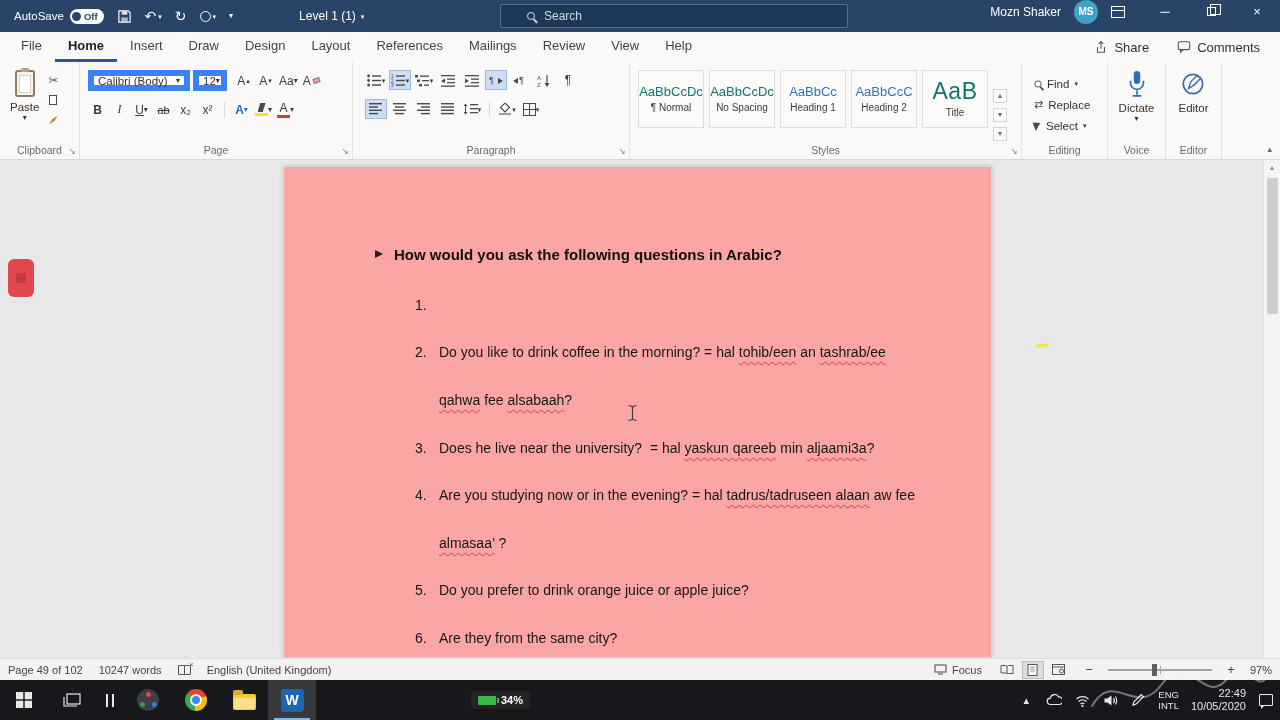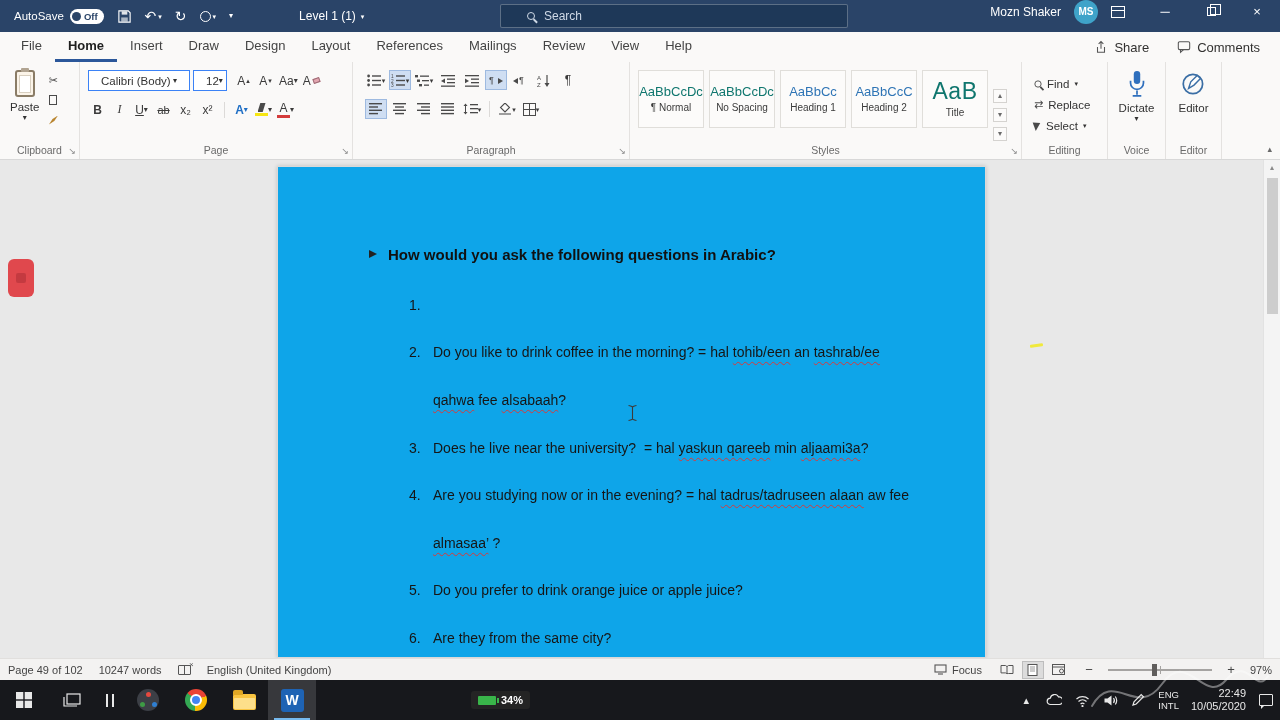--- a/index.html
+++ b/index.html
@@ -53,21 +53,21 @@
   .clip-minis{display:flex;flex-direction:column;gap:6px;padding-top:3px}
   .mini{width:16px;height:14px;display:flex;align-items:center;justify-content:center;font-size:11px;color:#4a4a4a}
   .copy-ic{width:8px;height:10px;border:1px solid #4a4a4a;position:relative;display:inline-block;background:#faf9f8}
   .copy-ic::before{content:"";position:absolute;top:-3px;left:2px;width:8px;height:10px;border:1px solid #4a4a4a;background:#faf9f8;z-index:-1}
   .brush-ic{width:9px;height:9px;background:#b9852f;clip-path:polygon(0 100%,40% 40%,100% 0,60% 60%);display:inline-block}
 
   
   .g-font{width:273px;padding-left:8px}
   .frow1,.frow2{display:flex;align-items:center;gap:3px}
   .frow2{margin-top:9px}
-  .combo{display:inline-flex;align-items:center;justify-content:space-between;background:#fff;border:1px solid #3b82f6;height:21px;padding:0 12px;font-size:11.5px;color:#333}
+  .combo{display:inline-flex;align-items:center;justify-content:space-between;background:#fff;border:6px solid #3b82f6;height:21px;padding:0 4px;font-size:11.5px;color:#333}
   .combo.family{width:102px}
   .combo.size{width:34px;margin-right:4px}
   .fbtn{display:inline-flex;align-items:center;justify-content:center;min-width:19px;height:19px;font-size:12px;color:#3b3b3b;padding:0 1px}
   .fbtn.b{font-weight:800}
   .fbtn.i{font-style:italic;font-family:"Liberation Serif",serif}
   .u-letter{text-decoration:underline}
   .fbtn.strike{text-decoration:line-through;font-size:11px}
   .fbtn.effects{color:#1f6fc5;font-weight:700}
   .supchev{font-size:7px;vertical-align:super;margin-left:1px}
   .eraser{width:7px;height:5px;background:#e3a6b0;border:1px solid #9c6b75;display:inline-block;margin-left:2px;transform:rotate(-20deg)}
@@ -103,21 +103,21 @@
   .lens.dark{color:#4a4a4a;transform:scale(.9)}
   .pointer-ic{width:0;height:0;border-left:7px solid #4a4a4a;border-top:3px solid transparent;border-bottom:6px solid transparent;transform:rotate(-20deg);display:inline-block}
   .g-voice{width:58px}
   .g-editor{width:56px}
   .g-voice .bigbtn,.g-editor .bigbtn{margin:0 auto}
   .g-fill{flex:1;border-right:none}
   .ribbon-collapse{position:absolute;right:8px;bottom:5px;color:#6a6a6a;font-size:9px}
 
   
   .doc-area{position:absolute;top:160px;left:0;right:0;height:498px;background:#e8e8e8;overflow:hidden}
-  .page{position:absolute;left:277px;top:6px;width:709px;bottom:0;background:#0ea5e9;border:1px solid #d9d9d9;box-shadow:0 0 4px rgba(0,0,0,.18)}
+  .page{position:absolute;left:283px;top:6px;width:709px;bottom:0;background:#fca5a5;border:1px solid #d9d9d9;box-shadow:0 0 4px rgba(0,0,0,.18)}
   .doc-content{padding-top:60px}
   .doc-heading{height:54px;display:flex;align-items:center;padding-left:91px;font-size:15px;font-weight:700;color:#111;white-space:pre}
   .arrow-bullet{width:0;height:0;border-left:8px solid #222;border-top:4.5px solid transparent;border-bottom:4.5px solid transparent;margin-right:11px}
   .doc-line{height:47.6px;display:flex;align-items:center;padding-left:131px;font-size:14px;color:#161616;white-space:pre}
   .doc-num{display:inline-block;width:24px}
   .misspell{text-decoration:underline wavy #d83a3a;text-decoration-thickness:1px;text-underline-offset:4px;text-decoration-skip-ink:none}
   .rec-badge{position:absolute;left:8px;top:99px;width:26px;height:38px;border-radius:6px;background:#e0484d}
   .rec-badge::after{content:"";position:absolute;left:8px;top:14px;width:10px;height:10px;background:#c43a40;border-radius:2px}
   .ink-mark{position:absolute;left:752px;top:177px;width:13px;height:3px;background:#f0e93c;transform:rotate(-8deg);border-radius:1px}
   .ibeam{position:absolute;left:627px;top:244px}

